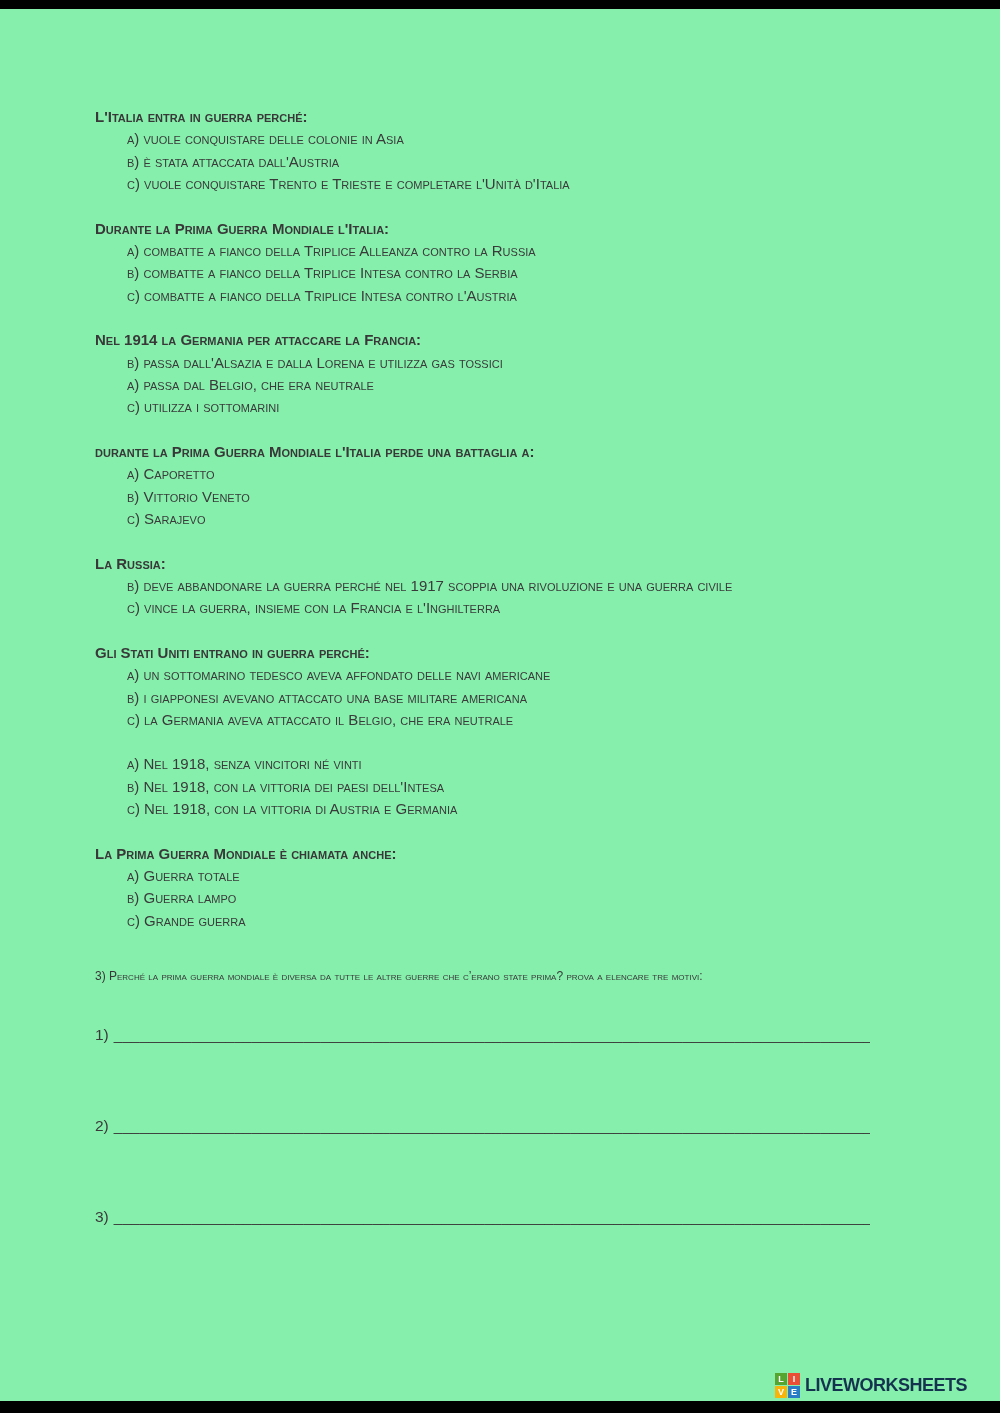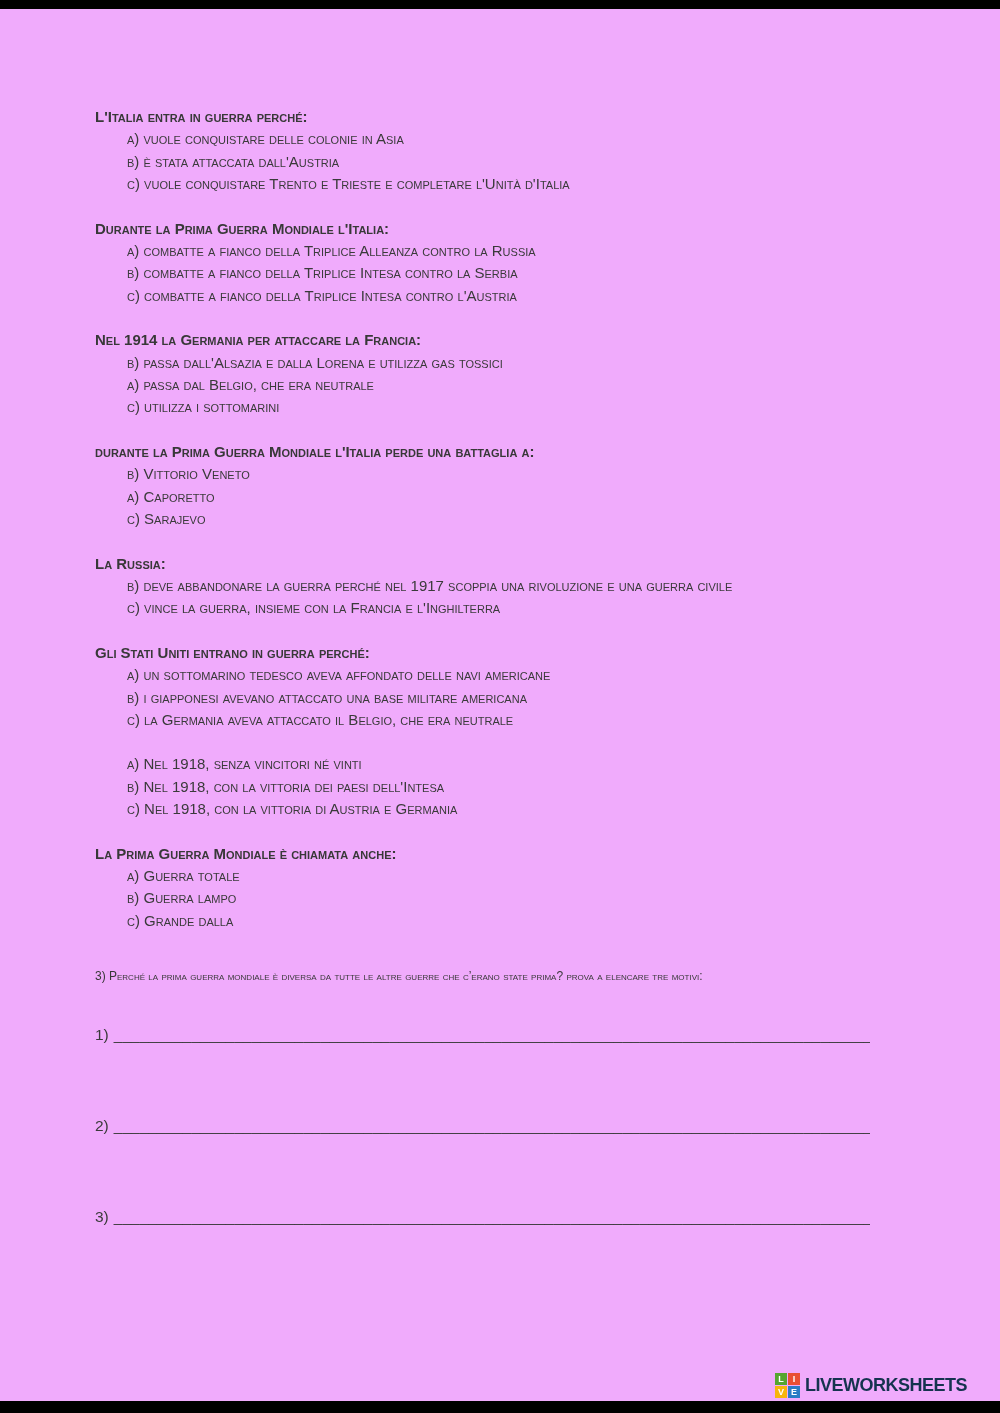--- a/index.html
+++ b/index.html
@@ -2,21 +2,21 @@
 <html><head>
 <meta charset="utf-8">
 <style>
   * { margin: 0; padding: 0; box-sizing: border-box; }
   html, body { background: #ffffff; }
   .page {
     position: relative;
     width: 1000px;
     height: 1413px;
     margin: 0 auto;
-    background: #f0abfc;
+    background: #86efac;
     font-family: "Liberation Sans", sans-serif;
     overflow: hidden;
   }
   .bar { position: absolute; left: 0; width: 100%; background: #000000; }
   .bar.top { top: 0; height: 9px; }
   .bar.bottom { bottom: 0; height: 12px; }
 
   .content {
     padding: 106px 90px 0 95px;
     color: #3a3a3a;
@@ -119,22 +119,22 @@
 
     <section class="question">
       <h3 class="q-title">Nel 1914 la Germania per attaccare la Francia:</h3>
       <p class="q-option">b) passa dall'Alsazia e dalla Lorena e utilizza gas tossici</p>
       <p class="q-option">a) passa dal Belgio, che era neutrale</p>
       <p class="q-option">c) utilizza i sottomarini</p>
     </section>
 
     <section class="question">
       <h3 class="q-title">durante la Prima Guerra Mondiale l'Italia perde una battaglia a:</h3>
+      <p class="q-option">a) Caporetto</p>
       <p class="q-option">b) Vittorio Veneto</p>
-      <p class="q-option">a) Caporetto</p>
       <p class="q-option">c) Sarajevo</p>
     </section>
 
     <section class="question">
       <h3 class="q-title">La Russia:</h3>
       <p class="q-option">b) deve abbandonare la guerra perché nel 1917 scoppia una rivoluzione e una guerra civile</p>
       <p class="q-option">c) vince la guerra, insieme con la Francia e l'Inghilterra</p>
     </section>
 
     <section class="question">
@@ -147,21 +147,21 @@
     <section class="question">
       <p class="q-option">a) Nel 1918, senza vincitori né vinti</p>
       <p class="q-option">b) Nel 1918, con la vittoria dei paesi dell'Intesa</p>
       <p class="q-option">c) Nel 1918, con la vittoria di Austria e Germania</p>
     </section>
 
     <section class="question">
       <h3 class="q-title">La Prima Guerra Mondiale è chiamata anche:</h3>
       <p class="q-option">a) Guerra totale</p>
       <p class="q-option">b) Guerra lampo</p>
-      <p class="q-option">c) Grande dalla</p>
+      <p class="q-option">c) Grande guerra</p>
     </section>
 
     <section class="essay">
       <p class="essay-prompt">3) Perché la prima guerra mondiale è diversa da tutte le altre guerre che c’erano state prima? prova a elencare tre motivi:</p>
 
       <div class="blank-row">
         <span class="blank-label">1)</span><span class="blank-line">__________________________________________________________________________________________</span>
       </div>
 
       <div class="blank-row">

